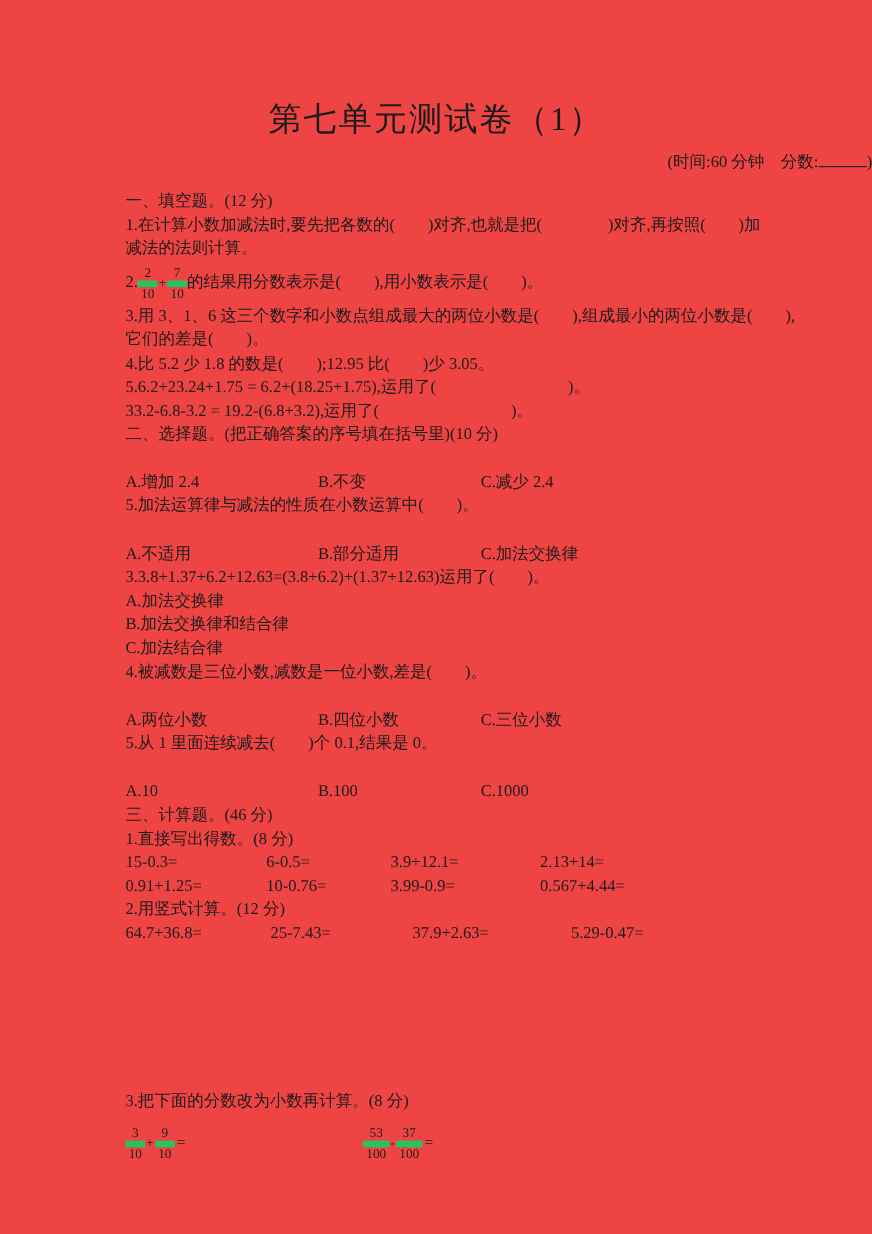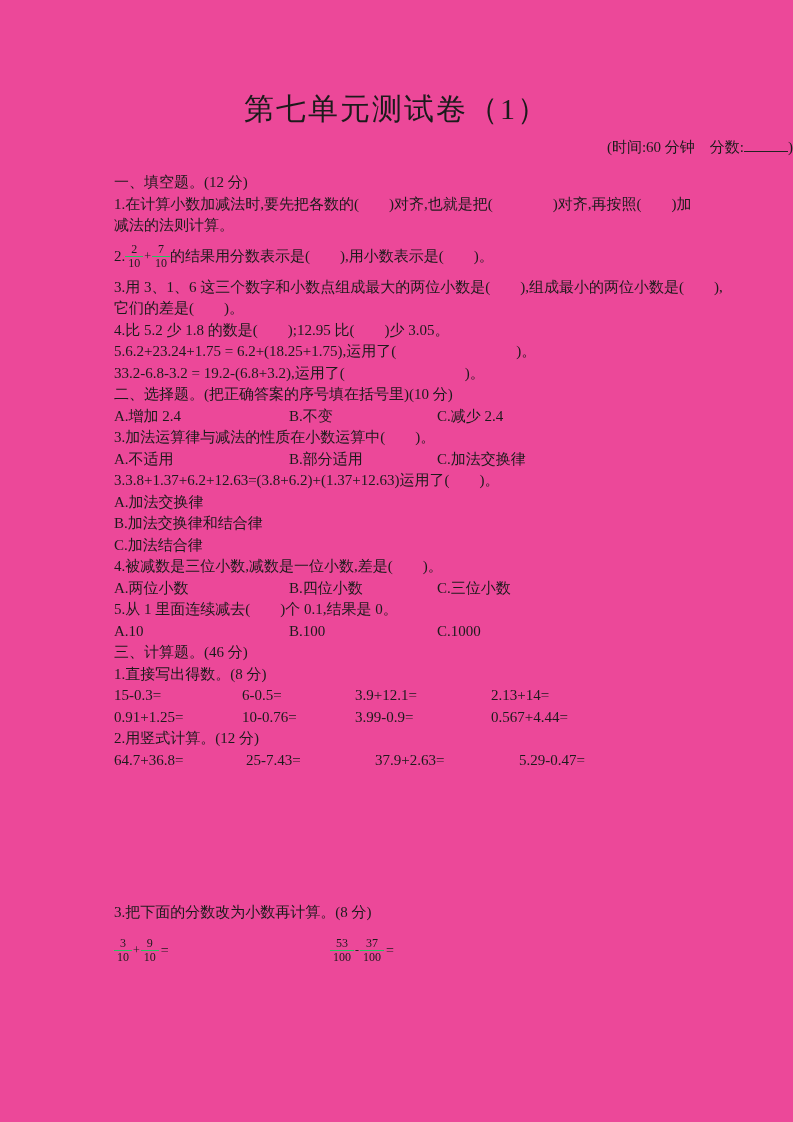--- a/index.html
+++ b/index.html
@@ -1,19 +1,19 @@
 <!DOCTYPE html>
 <html><head>
 <meta charset="utf-8">
 <style>
   html,body { margin:0; padding:0; background:#ffffff; }
   .page {
     position:relative;
     width:793px; height:1122px;
-    background:#ec4899;
+    background:#ef4444;
     color:#1b1b1b;
     font-family:"Liberation Serif","DejaVu Serif",serif;
     overflow:hidden;
   }
   .title {
     padding-top:88px;
     text-align:center;
     font-size:30px;
     letter-spacing:2px;
     line-height:42px;
@@ -35,40 +35,41 @@
   .content {
     padding:14px 50px 0 114px;
     font-size:15px;
     line-height:21.5px;
   }
   .line { white-space:nowrap; }
   .opts {
     display:grid;
     grid-template-columns:175px 148px 1fr;
     white-space:nowrap;
+    margin-top:22px;
   }
   .calc-row {
     display:grid;
     grid-template-columns:128px 113px 136px 1fr;
     white-space:nowrap;
   }
   .calc-row3 {
     display:grid;
     grid-template-columns:132px 129px 144px 1fr;
     white-space:nowrap;
   }
   .frac {
     display:inline-flex;
     flex-direction:column;
     align-items:center;
     vertical-align:middle;
     font-size:12px;
     line-height:13px;
   }
-  .frac .den { border-top:1px solid #22c55e; }
+  .frac .den { border-top:6px solid #22c55e; }
   .frac > span { padding:0 3px; }
   .fracline-q2 {
     display:flex;
     align-items:center;
     height:40px;
     white-space:nowrap;
   }
   .fracline-q2 .op, .frac-expr .op { font-size:12px; padding:0 1px; }
   .frac-expr { display:inline-flex; align-items:center; }
   .frac-expr .eq { font-size:14px; padding-left:2px; }
@@ -117,21 +118,21 @@
     <div class="line">33.2-6.8-3.2 = 19.2-(6.8+3.2),运用了(　　　　　　　　)。</div>
 
     <div class="line">二、选择题。(把正确答案的序号填在括号里)(10 分)</div>
 
     <div class="opts">
       <span>A.增加 2.4</span>
       <span>B.不变</span>
       <span>C.减少 2.4</span>
     </div>
 
-    <div class="line">3.加法运算律与减法的性质在小数运算中(　　)。</div>
+    <div class="line">5.加法运算律与减法的性质在小数运算中(　　)。</div>
     <div class="opts">
       <span>A.不适用</span>
       <span>B.部分适用</span>
       <span>C.加法交换律</span>
     </div>
 
     <div class="line">3.3.8+1.37+6.2+12.63=(3.8+6.2)+(1.37+12.63)运用了(　　)。</div>
     <div class="line">A.加法交换律</div>
     <div class="line">B.加法交换律和结合律</div>
     <div class="line">C.加法结合律</div>

